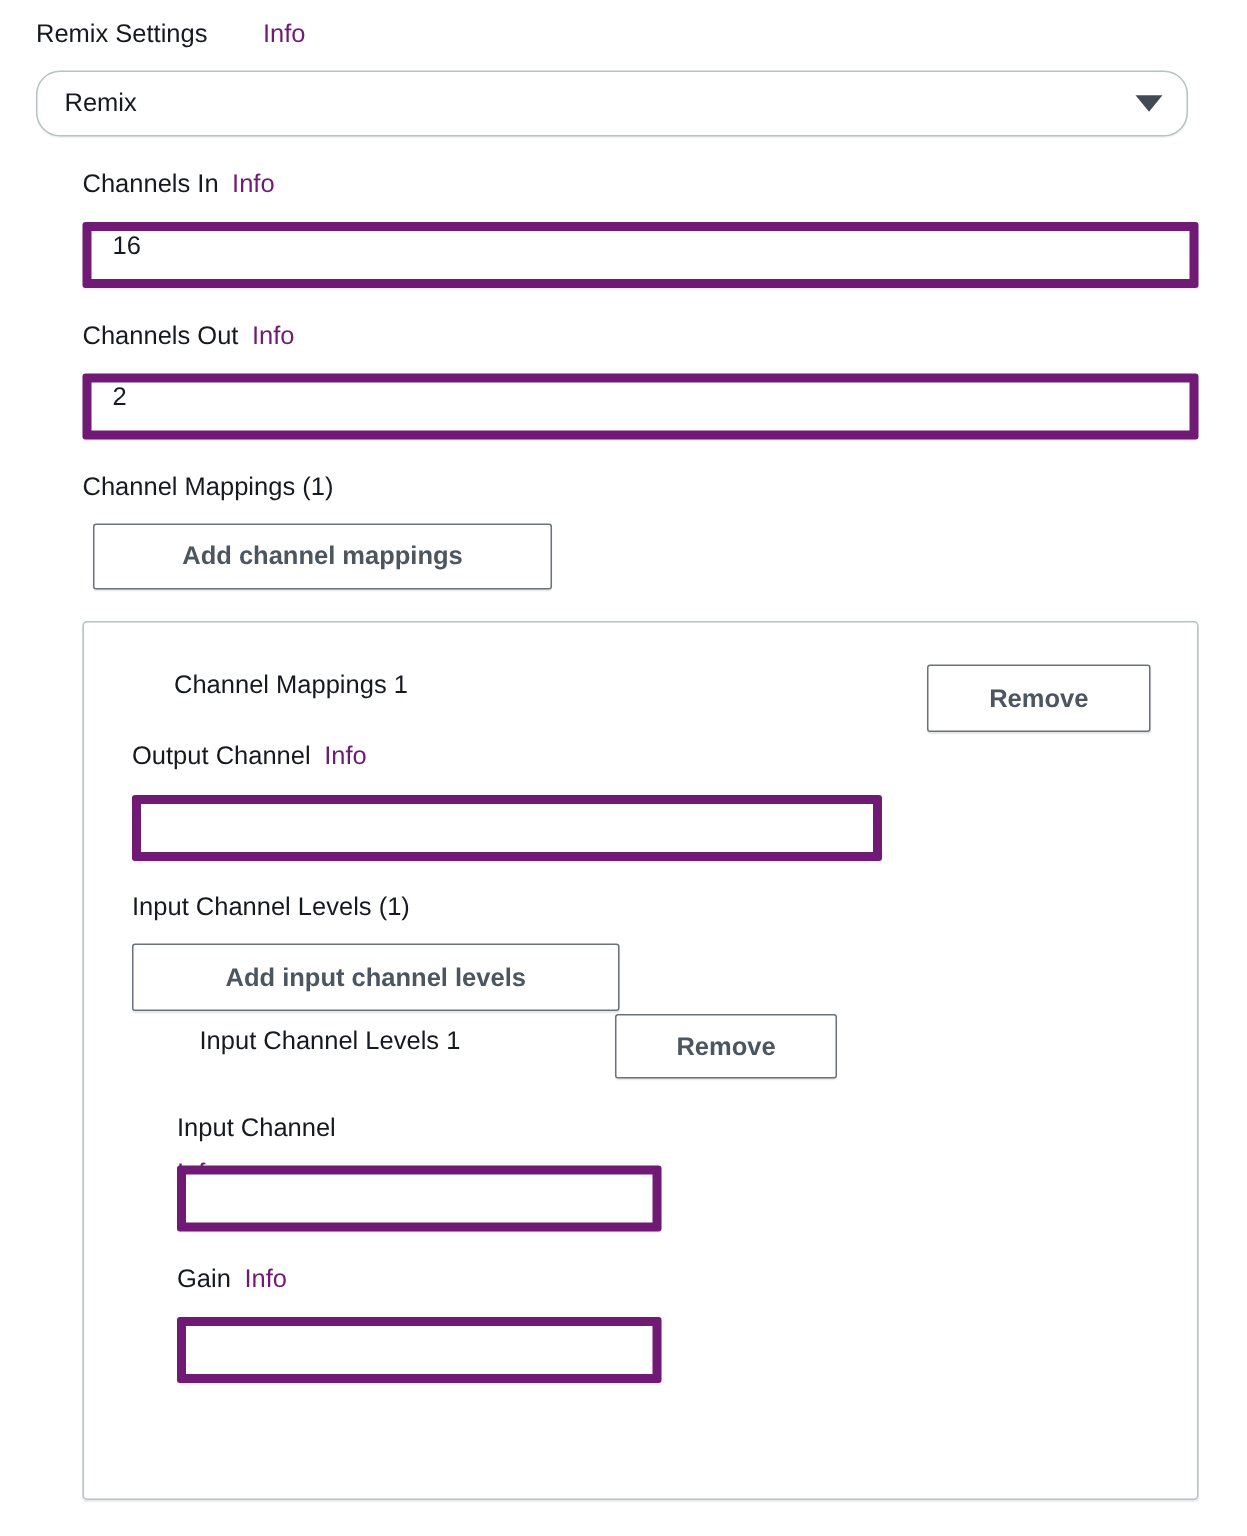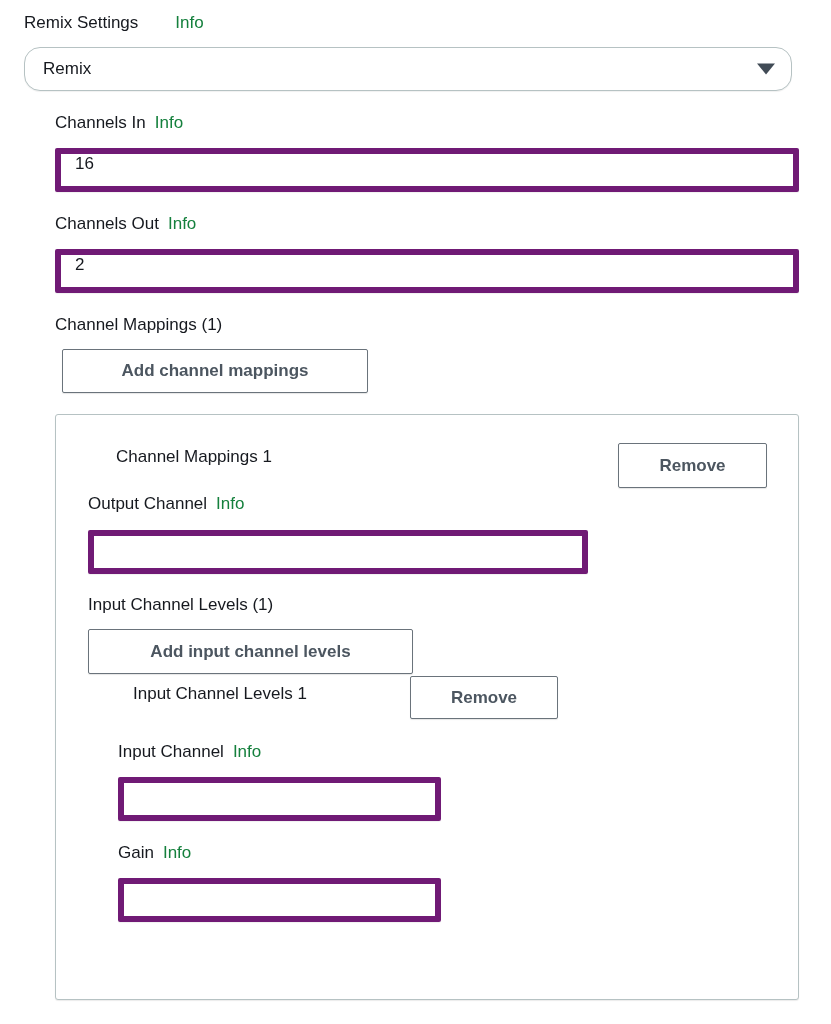--- a/index.html
+++ b/index.html
@@ -22,21 +22,21 @@
     display: flex;
     align-items: baseline;
     gap: 9px;
     font-size: 17px;
     font-weight: 400;
     color: #16191f;
     line-height: 1.25;
   }
   .label-row .label-text { white-space: nowrap; }
   .info-link {
-    color: #15803d;
+    color: #701a75;
     font-size: 17px;
     font-weight: 400;
     text-decoration: none;
     cursor: pointer;
     text-align: right;
   }
 
   .field-box {
     background: #ffffff;
     border: 6px solid #701a75;
@@ -124,21 +124,21 @@
   #add-icl-btn  { left: 88px;  top: 629px; width: 325px; height: 45px; }
   #icl-remove   { left: 410px; top: 676px; width: 148px; height: 43px; }
 
   #icl-title {
     left: 118px; top: 679px;
     font-size: 17px; line-height: 29px;
     width: 180px;
     margin-left: 15px;
   }
 
-  #input-channel-label { left: 118px; top: 741px; }
+  #input-channel-label { left: 118px; top: 741px; flex-direction: column; }
   #input-channel-input { left: 118px; top: 777px; width: 323px; }
 
   #gain-label { left: 118px; top: 842px; }
   #gain-input { left: 118px; top: 878px; width: 323px; }
 </style>
 </head>
 <body>
 
 <div class="abs label-row" id="remix-settings-label">
   <span class="label-text">Remix Settings</span>

